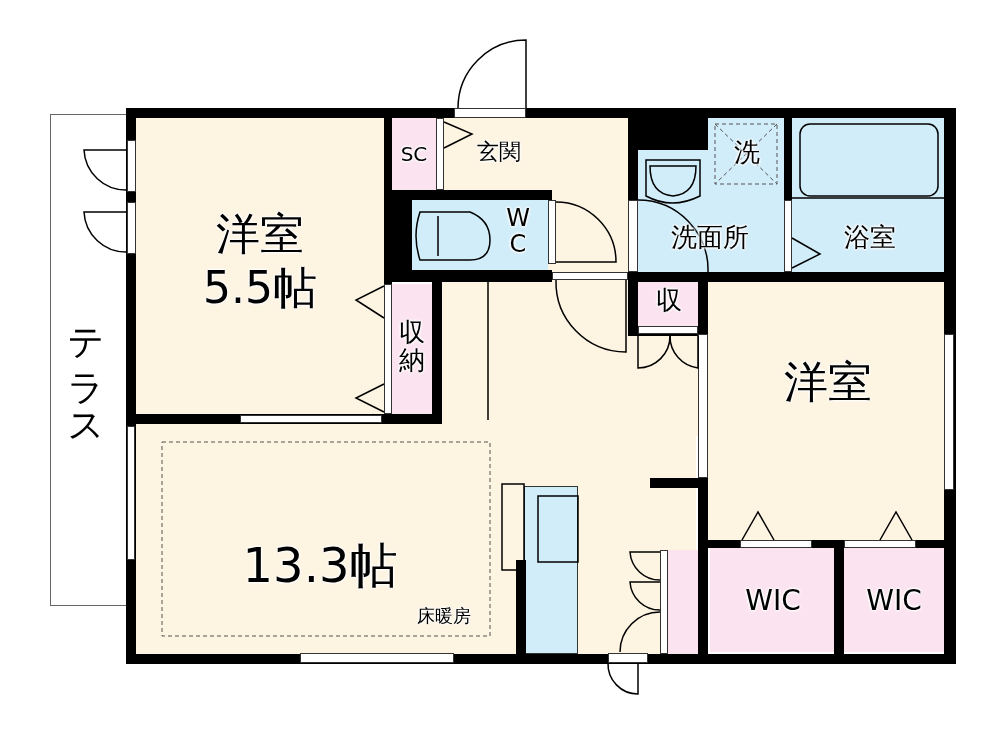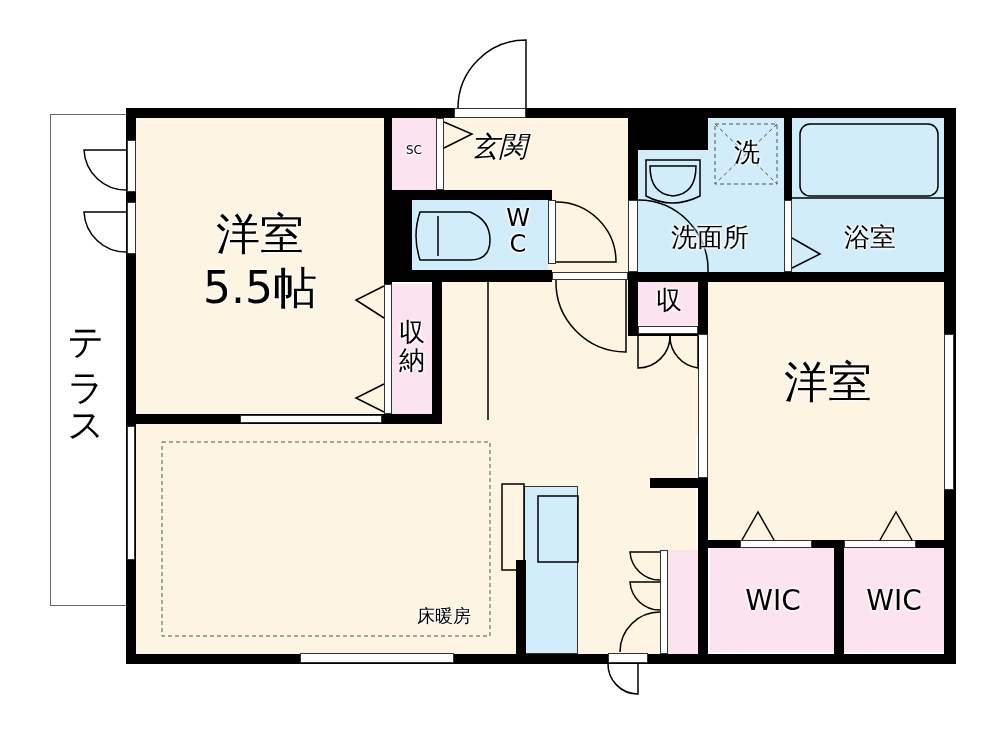--- a/index.html
+++ b/index.html
@@ -132,24 +132,25 @@
       <line x1="715" y1="124" x2="777" y2="184"></line>
       <line x1="777" y1="124" x2="715" y2="184"></line>
     </g>
   </svg>
 
   <div class="label" style="left:190px;top:210px;width:140px;font-size:44px;">洋室</div>
   <div class="label" style="left:180px;top:264px;width:160px;font-size:44px;">5.5帖</div>
 
   <div class="label" style="left:758px;top:358px;width:140px;font-size:44px;">洋室</div>
 
+  <div class="label" style="left:220px;top:540px;width:200px;font-size:48px;">13.3帖</div>
   <div class="label" style="left:400px;top:606px;width:88px;font-size:18px;">床暖房</div>
 
-  <div class="label" style="left:456px;top:132px;width:86px;font-size:28px;font-style:italic;">玄関</div>
-  <div class="label" style="left:392px;top:144px;width:44px;font-size:12px;">SC</div>
+  <div class="label" style="left:456px;top:140px;width:86px;font-size:22px;">玄関</div>
+  <div class="label" style="left:392px;top:144px;width:44px;font-size:20px;">SC</div>
   <div class="label" style="left:500px;top:206px;width:36px;font-size:24px;">W
 C</div>
   <div class="label" style="left:650px;top:223px;width:120px;font-size:26px;">洗面所</div>
   <div class="label" style="left:722px;top:138px;width:50px;font-size:26px;">洗</div>
   <div class="label" style="left:820px;top:223px;width:100px;font-size:26px;">浴室</div>
   <div class="label" style="left:644px;top:286px;width:50px;font-size:26px;">収</div>
   <div class="label" style="left:392px;top:318px;width:40px;font-size:26px;">収
 納</div>
   <div class="label" style="left:720px;top:586px;width:106px;font-size:28px;">WIC</div>
   <div class="label" style="left:844px;top:586px;width:100px;font-size:28px;">WIC</div>

